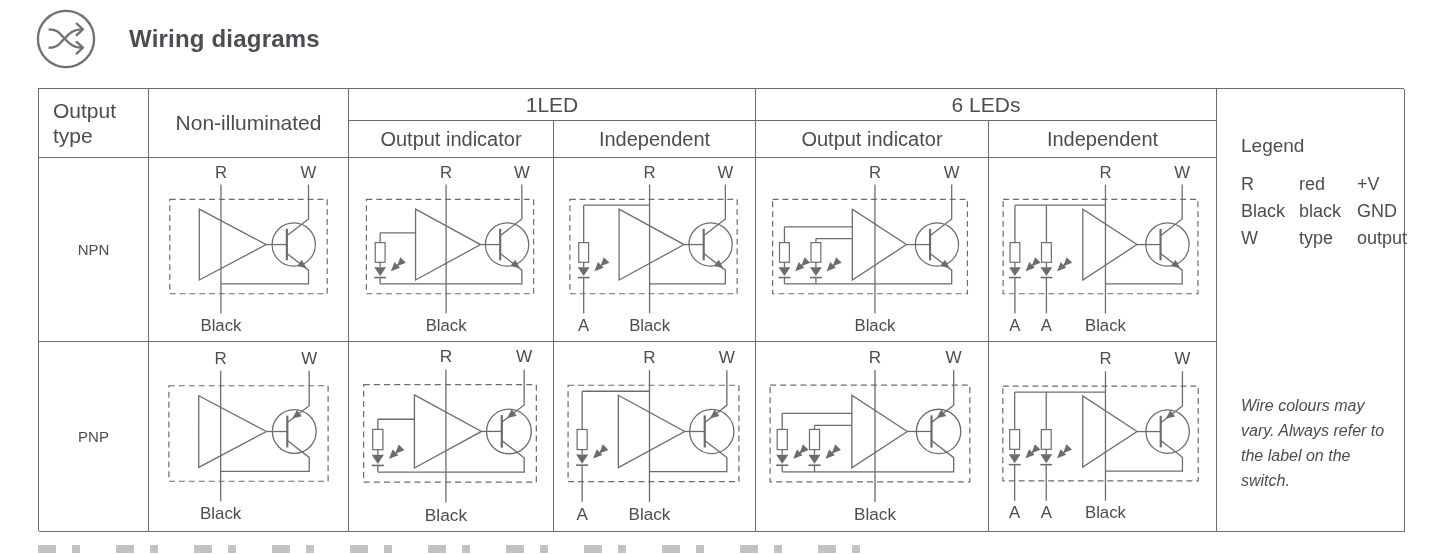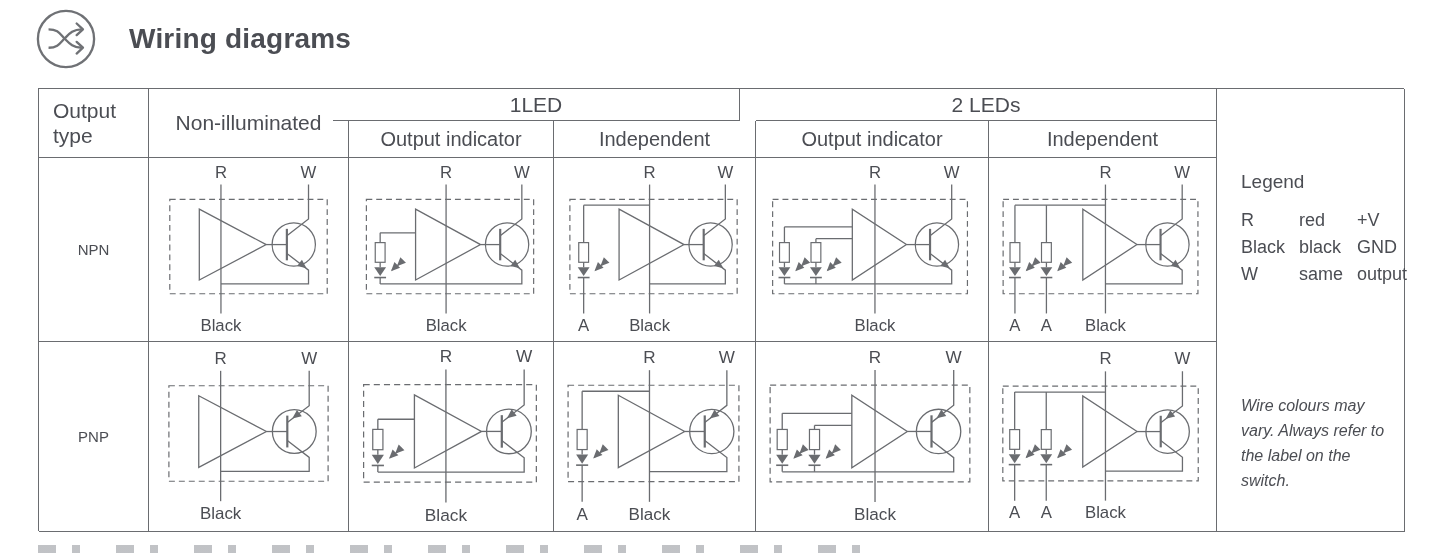--- a/index.html
+++ b/index.html
@@ -2,34 +2,34 @@
 <html><head>
 <meta charset="utf-8">
 <style>
   * { margin:0; padding:0; box-sizing:border-box; }
   html,body { background:#ffffff; }
   body { font-family:"Liberation Sans", sans-serif; }
   #stage { position:relative; width:1435px; height:554px; background:#fff; overflow:hidden; }
 
   .doc-header { position:absolute; left:35px; top:8px; display:flex; align-items:center; gap:32px; }
   .hdr-icon { width:62px; height:62px; }
-  .doc-title { font-size:28px; font-weight:bold; color:#4b4d53; letter-spacing:0.2px; }
+  .doc-title { font-size:24px; font-weight:bold; color:#4b4d53; letter-spacing:0.2px; }
 
   .wtable { position:absolute; left:38px; top:88px; width:1366px; height:443px;
             border-top:1px solid #6a6c70; border-left:1px solid #6a6c70; }
   .cell { position:absolute; border-right:1px solid #6a6c70; border-bottom:1px solid #6a6c70;
           color:#4b4d53; background:#fff; }
   .hcell { display:flex; align-items:center; justify-content:center; font-size:21px; }
   .corner { justify-content:flex-start; padding-left:14px; line-height:25px; }
   .rowlab { display:flex; align-items:center; justify-content:center; font-size:15px; }
   .dcell { padding:0; }
   .dcell svg { display:block; }
 
   .legend-cell { padding:46px 0 0 24px; }
-  .legend-title { font-size:19px; color:#4b4d53; margin-bottom:14px;margin-top:36px; }
+  .legend-title { font-size:19px; color:#4b4d53; margin-bottom:14px; }
   .legend-grid { display:grid; grid-template-columns:58px 58px auto; row-gap:1px;
                  font-size:18px; line-height:26px; color:#4b4d53; }
   .legend-extra { grid-column:1 / -1; width:150px; }
   .legend-note { position:absolute; left:24px; top:304px; width:155px;
                  font-size:16px; line-height:25px; font-style:italic; color:#4b4d53; }
 
   .clip-frag { position:absolute; left:38px; top:545px; width:845px; height:8px; opacity:.55;
                background:repeating-linear-gradient(90deg,#8e9197 0 18px,transparent 18px 34px,
                           #8e9197 34px 42px,transparent 42px 78px);
   }
@@ -46,38 +46,38 @@
       <polyline points="43,16 49.5,22 43,28" fill="none" stroke="#6f7175" stroke-width="2.4" stroke-linecap="round" stroke-linejoin="round"></polyline>
       <polyline points="43,35 49.5,41 43,47" fill="none" stroke="#6f7175" stroke-width="2.4" stroke-linecap="round" stroke-linejoin="round"></polyline>
     </svg>
     <div class="doc-title">Wiring diagrams</div>
   </div>
 
   <div class="wtable">
 
     <div class="cell hcell" style="left:110px;top:0;width:200px;height:69px;">Non-illuminated</div>
     <div class="cell hcell corner" style="left:0;top:0;width:110px;height:69px;">Output type</div>
-    <div class="cell hcell" style="left:294px;top:0;width:407px;height:32px;">1LED</div>
+    <div class="cell hcell" style="left:310px;top:0;width:407px;height:32px;">1LED</div>
     <div class="cell hcell" style="left:310px;top:32px;width:205px;height:37px;font-size:20px;">Output indicator</div>
     <div class="cell hcell" style="left:515px;top:32px;width:202px;height:37px;font-size:20px;">Independent</div>
-    <div class="cell hcell" style="left:717px;top:0;width:461px;height:32px;">2 LEDs</div>
+    <div class="cell hcell" style="left:717px;top:0;width:461px;height:32px;">6 LEDs</div>
     <div class="cell hcell" style="left:717px;top:32px;width:233px;height:37px;font-size:20px;">Output indicator</div>
     <div class="cell hcell" style="left:950px;top:32px;width:228px;height:37px;font-size:20px;">Independent</div>
 
     <div class="cell legend-cell" style="left:1178px;top:0;width:188px;height:443px;">
       <div class="legend-title">Legend</div>
       <div class="legend-grid">
         <span>R</span>
         <span>red</span>
         <span>+V</span>
         <span>Black</span>
         <span>black</span>
         <span>GND</span>
         <span>W</span>
-        <span>same</span>
+        <span>type</span>
         <span>output</span>
       </div>
       <div class="legend-note">Wire colours may vary. Always refer to the label on the switch.</div>
     </div>
 
     <div class="cell rowlab" style="left:0;top:69px;width:110px;height:184px;">NPN</div>
     <div class="cell rowlab" style="left:0;top:253px;width:110px;height:190px;text-align:center;">PNP</div>
 
     <div class="cell dcell" style="left:110px;top:69px;width:200px;height:184px;">
         <svg viewBox="0 0 200 186" width="100%" height="100%" preserveAspectRatio="xMidYMid meet">

